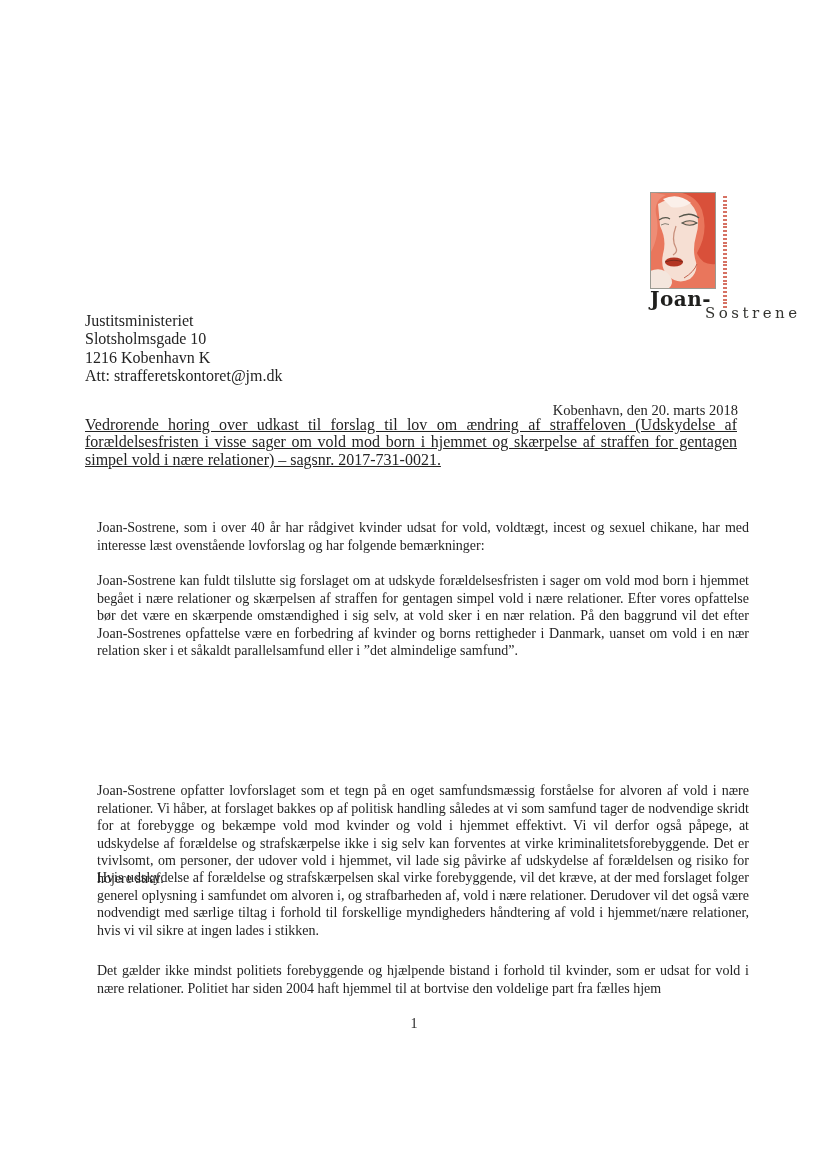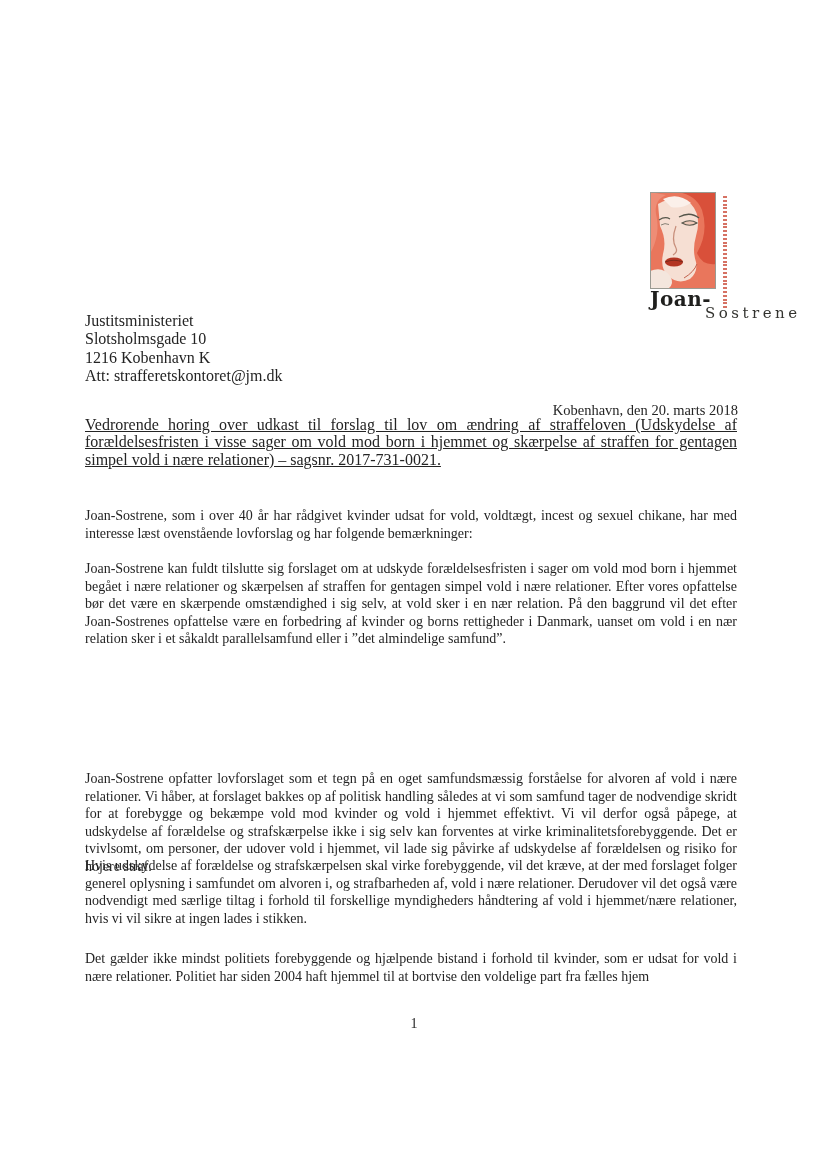--- a/index.html
+++ b/index.html
@@ -39,21 +39,21 @@
     position:absolute;right:90px;top:402px;
     font-size:14.5px;text-align:left;
   }
   .subject{
     position:absolute;left:85px;top:416px;width:652px;
     font-size:16px;line-height:17.4px;font-weight:normal;
     text-decoration:underline;text-align:justify;
   }
   .para{
     position:absolute;left:85px;width:652px;
-    font-size:14px;line-height:17.6px;text-align:justify;margin:0;
+    font-size:14px;line-height:17.6px;text-align:justify;margin:12px;
   }
   .p1{top:507px;}
   .p2{top:560px;}
   .p3{top:668px;}
   .p4{top:770px;}
   .p5{top:857px;}
   .p6{top:950px;}
   .page-number{
     position:absolute;left:0;top:1016px;width:100%;
     text-align:center;font-size:14px;

